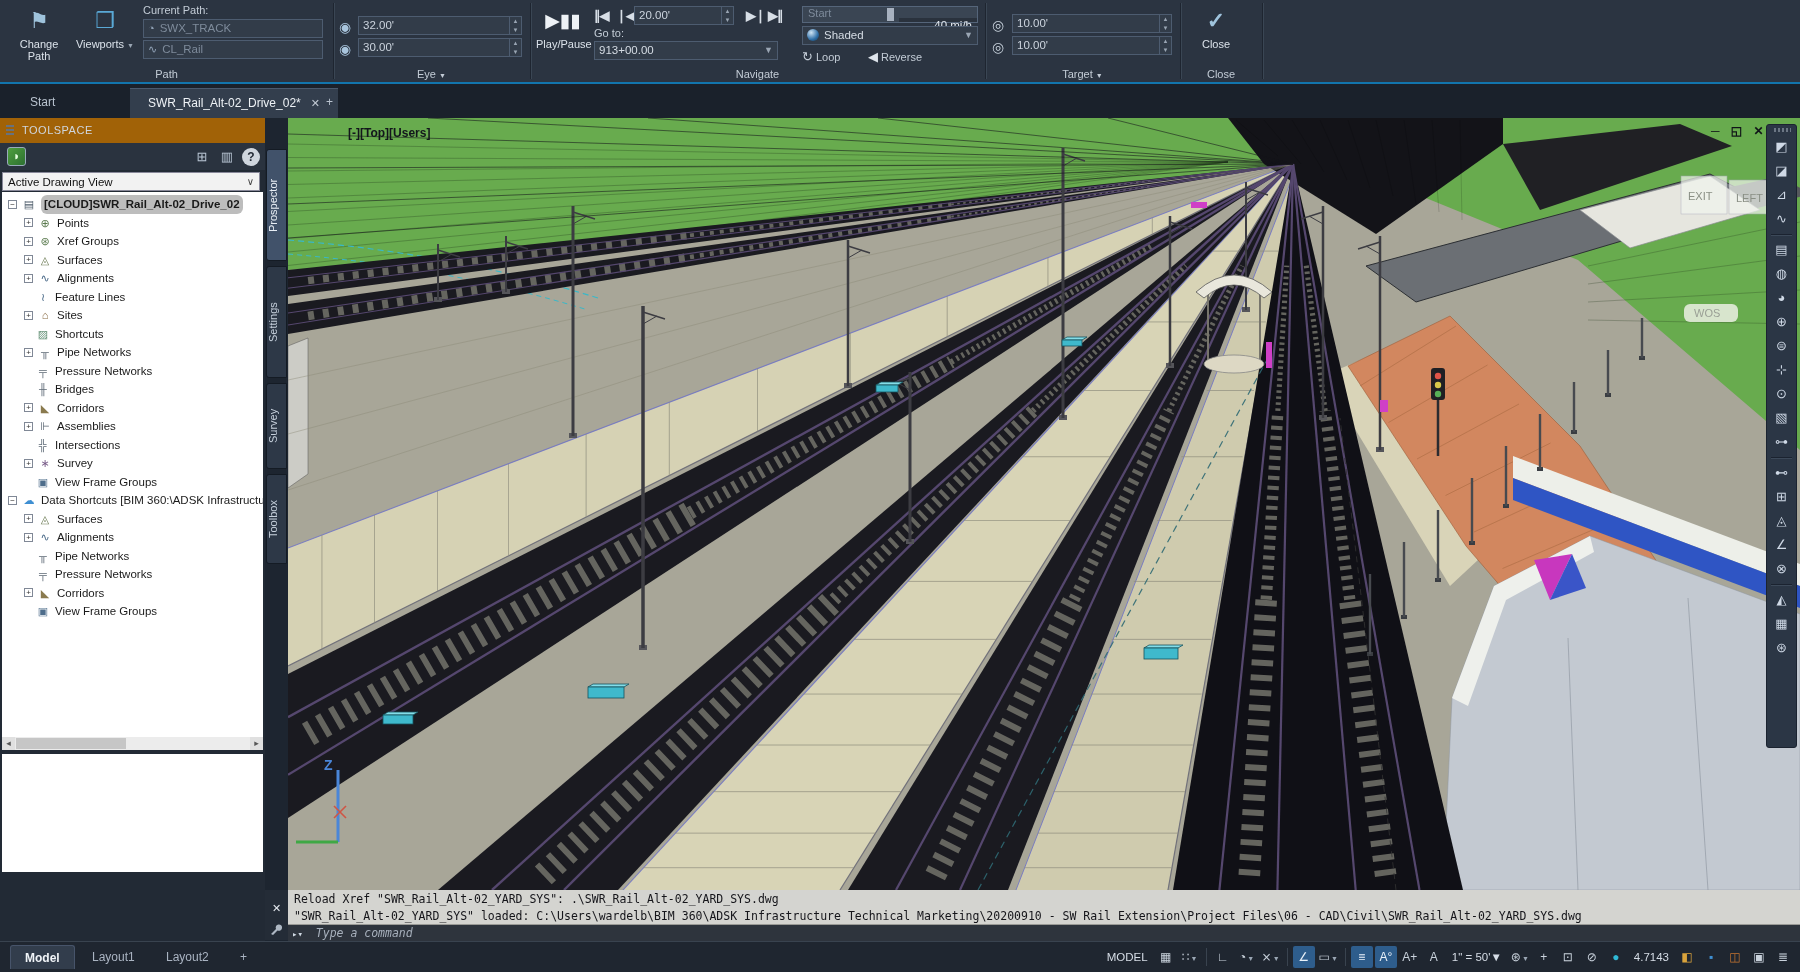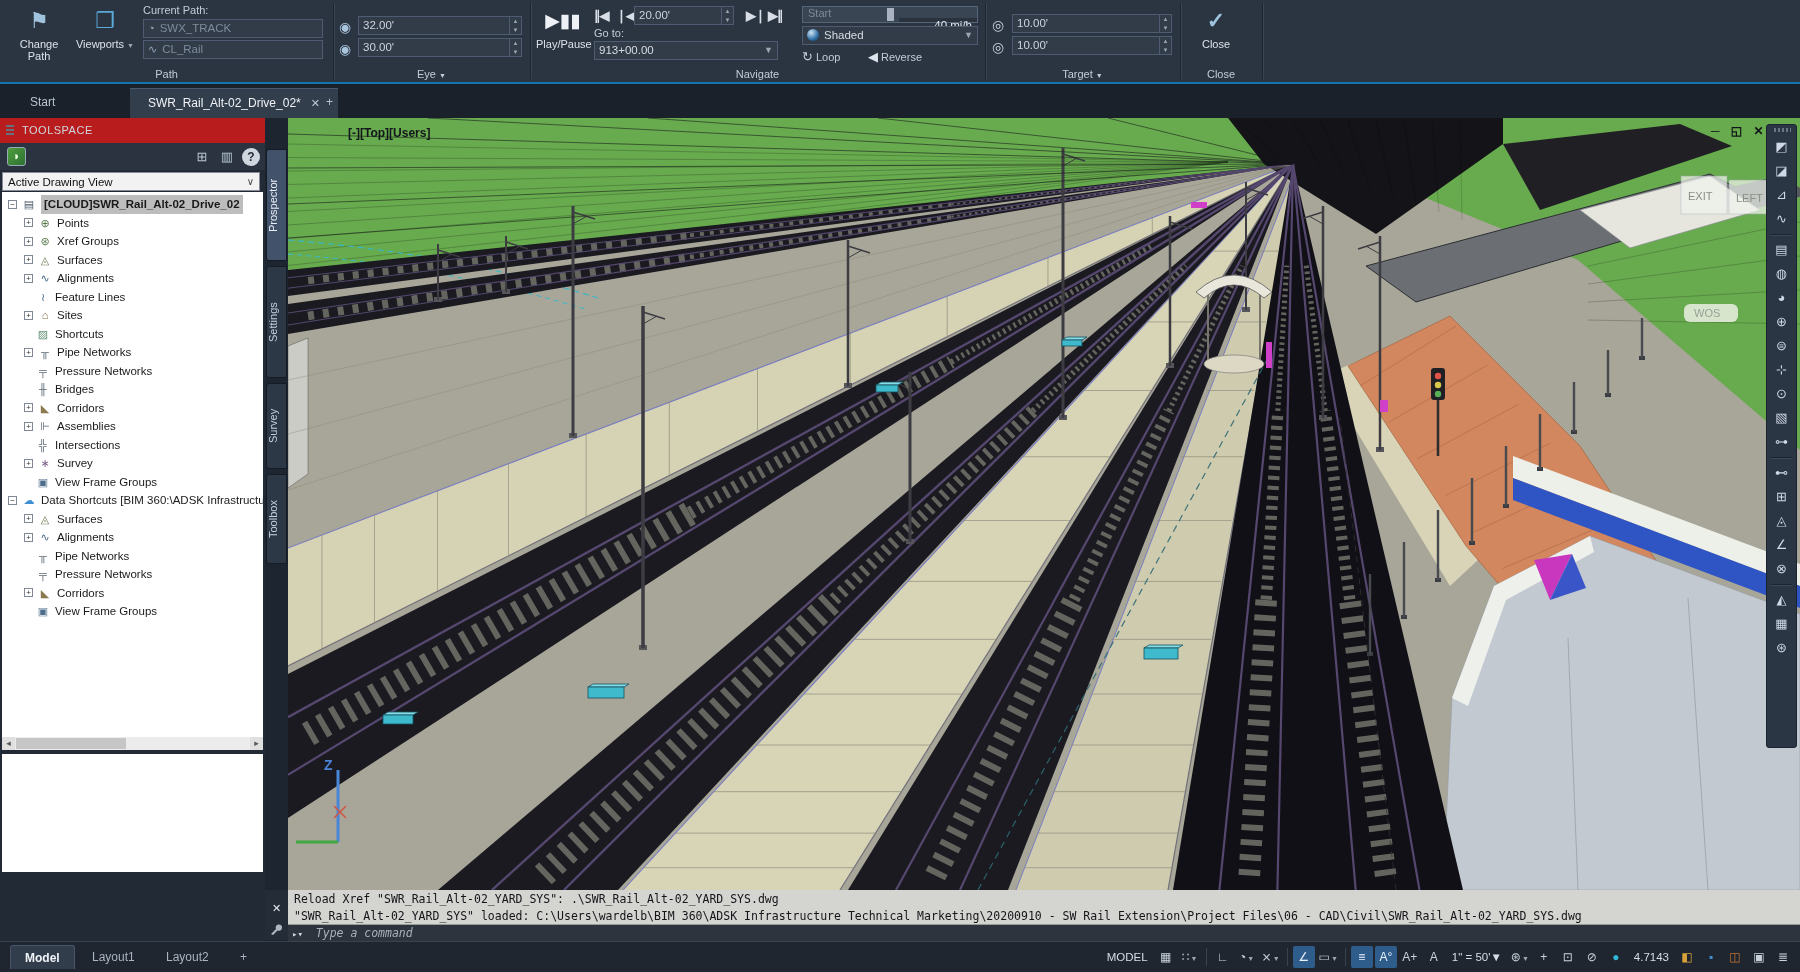--- a/index.html
+++ b/index.html
@@ -35,21 +35,21 @@
     color:#e2e8ef; text-align:right; padding:1px 5px 0 0; font-size:11.5px;margin-top:11px; }
   .check { font-size:30px; color:#3fae49; font-weight:bold; line-height:30px; }
   
   #filetabs { position:absolute; left:0; top:84px; width:1800px; height:34px; background:#1a212b; }
   .ftab { position:absolute; top:4px; height:30px; line-height:28px; font-size:12px;
     color:#b9c3cf; padding:0 18px; cursor:pointer; }
   .ftab.active { background:#333e4d; color:#eef2f6; border-top:1px solid #4a5a6e;text-align:center; }
   .ftab .x { margin-left:10px; color:#c2cad4; font-size:11px; }
   
   #palette { position:absolute; left:0; top:118px; width:265px; height:854px; background:#222a35; }
-  #ts-title { position:absolute; left:0; top:0; width:100%; height:25px; background:#b91c1c;
+  #ts-title { position:absolute; left:0; top:0; width:100%; height:25px; background:#a16207;
     font-size:11px; letter-spacing:.5px; color:#cfd6df; line-height:25px; padding-left:22px; }
   .grip { position:absolute; left:6px; top:7px; width:8px; height:12px;
     background:repeating-linear-gradient(#67727f 0 2px, transparent 2px 4px); }
   #ts-toolbar { position:absolute; left:0; top:25px; width:100%; height:27px; background:#2a333f; }
   .leaf { position:absolute; left:7px; top:4px; width:19px; height:19px; border-radius:3px;
     background:linear-gradient(135deg,#4f9f3f,#2d7031); border:1px solid #9ab; color:#e8ffe0;
     font-size:12px; text-align:center; line-height:17px; cursor:pointer; }
   .tsicn { position:absolute; top:5px; width:18px; height:18px; font-size:13px; color:#b9c6d4;
     text-align:center; line-height:18px; cursor:pointer; }
   .helpc { background:#cfd6de; color:#222a35; border-radius:50%; font-weight:bold; font-size:12px; }
@@ -57,21 +57,21 @@
     color:#111; font-size:11.5px; line-height:18px; padding:0 5px; border:1px solid #889; }
   #ts-view .car { float:right; color:#444; font-size:10px; }
   #tree { position:absolute; left:2px; top:74px; width:261px; height:545px; background:#ffffff;
     overflow:hidden; padding-top:3px; }
   .trow { height:18.5px; line-height:18.5px; font-size:11.5px; color:#1a1a1a; white-space:nowrap;
     cursor:default; display:flex; align-items:center; }
   .trow .exp { display:inline-block; width:9px; height:9px; border:1px solid #808896; margin:0 4px;
     font-size:8px; line-height:7px; text-align:center; color:#333; background:#fff; flex:none; cursor:pointer;}
   .trow .noexp { display:inline-block; width:11px; margin:0 2px; flex:none; }
   .trow .ticn { display:inline-block; width:16px; text-align:center; font-size:11px; margin-right:4px; flex:none; }
-  .trow .lbl.sel { background:#bdbdbd; font-weight:bold; padding:0 3px; }
+  .trow .lbl.sel { background:#bdbdbd; font-weight:bold; padding:0 3px;border-radius:6px; }
   #ts-hscroll { position:absolute; left:2px; top:619px; width:261px; height:13px; background:#ececec;
     font-size:9px; color:#555; }
   #ts-hscroll .arr { position:absolute; top:0; width:13px; height:13px; text-align:center; line-height:13px;
     background:#e0e0e0; cursor:pointer; }
   #ts-hscroll .thumb { position:absolute; left:14px; top:1px; width:110px; height:11px; background:#c6c6c6; }
   #ts-pane2 { position:absolute; left:2px; top:636px; width:261px; height:118px; background:#ffffff; }
   
   #sidetabs { position:absolute; left:265px; top:118px; width:23px; height:854px; background:#1d2530; }
   .vtab { position:absolute; left:1px; width:21px; background:#2d3847; border:1px solid #141b24;
     border-radius:0 3px 3px 0; color:#c6d0dc; font-size:11px; cursor:pointer;

